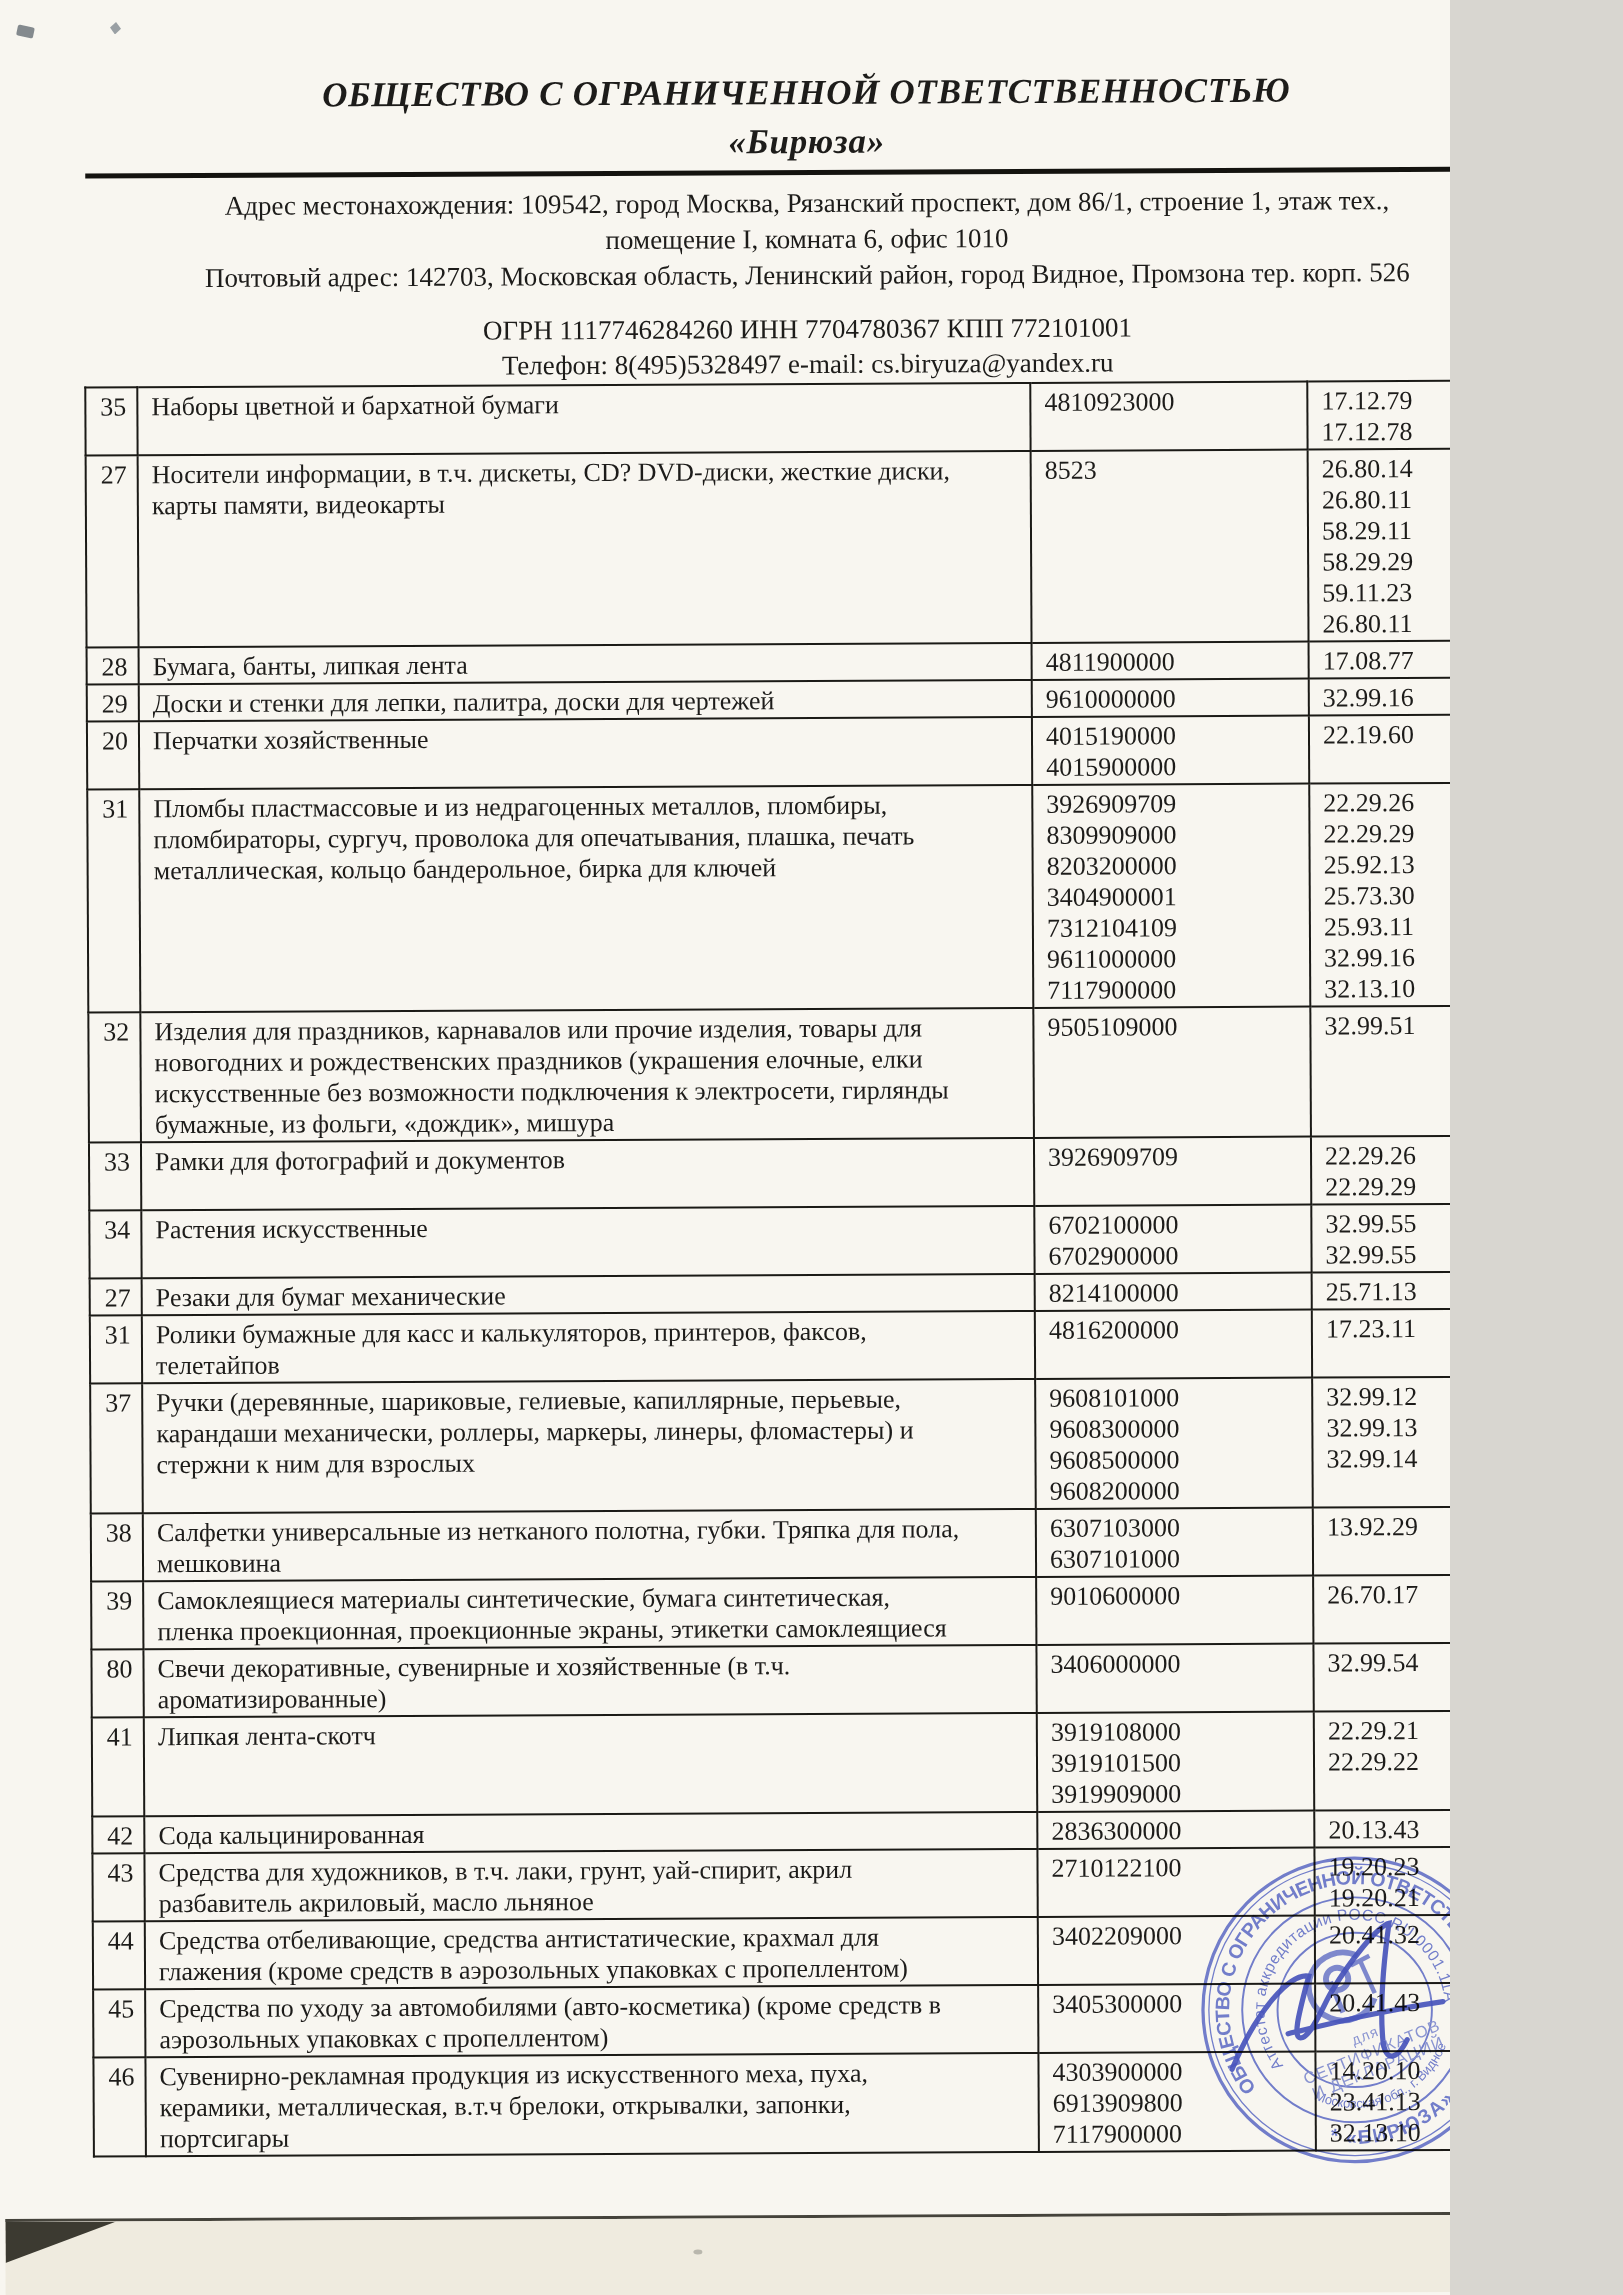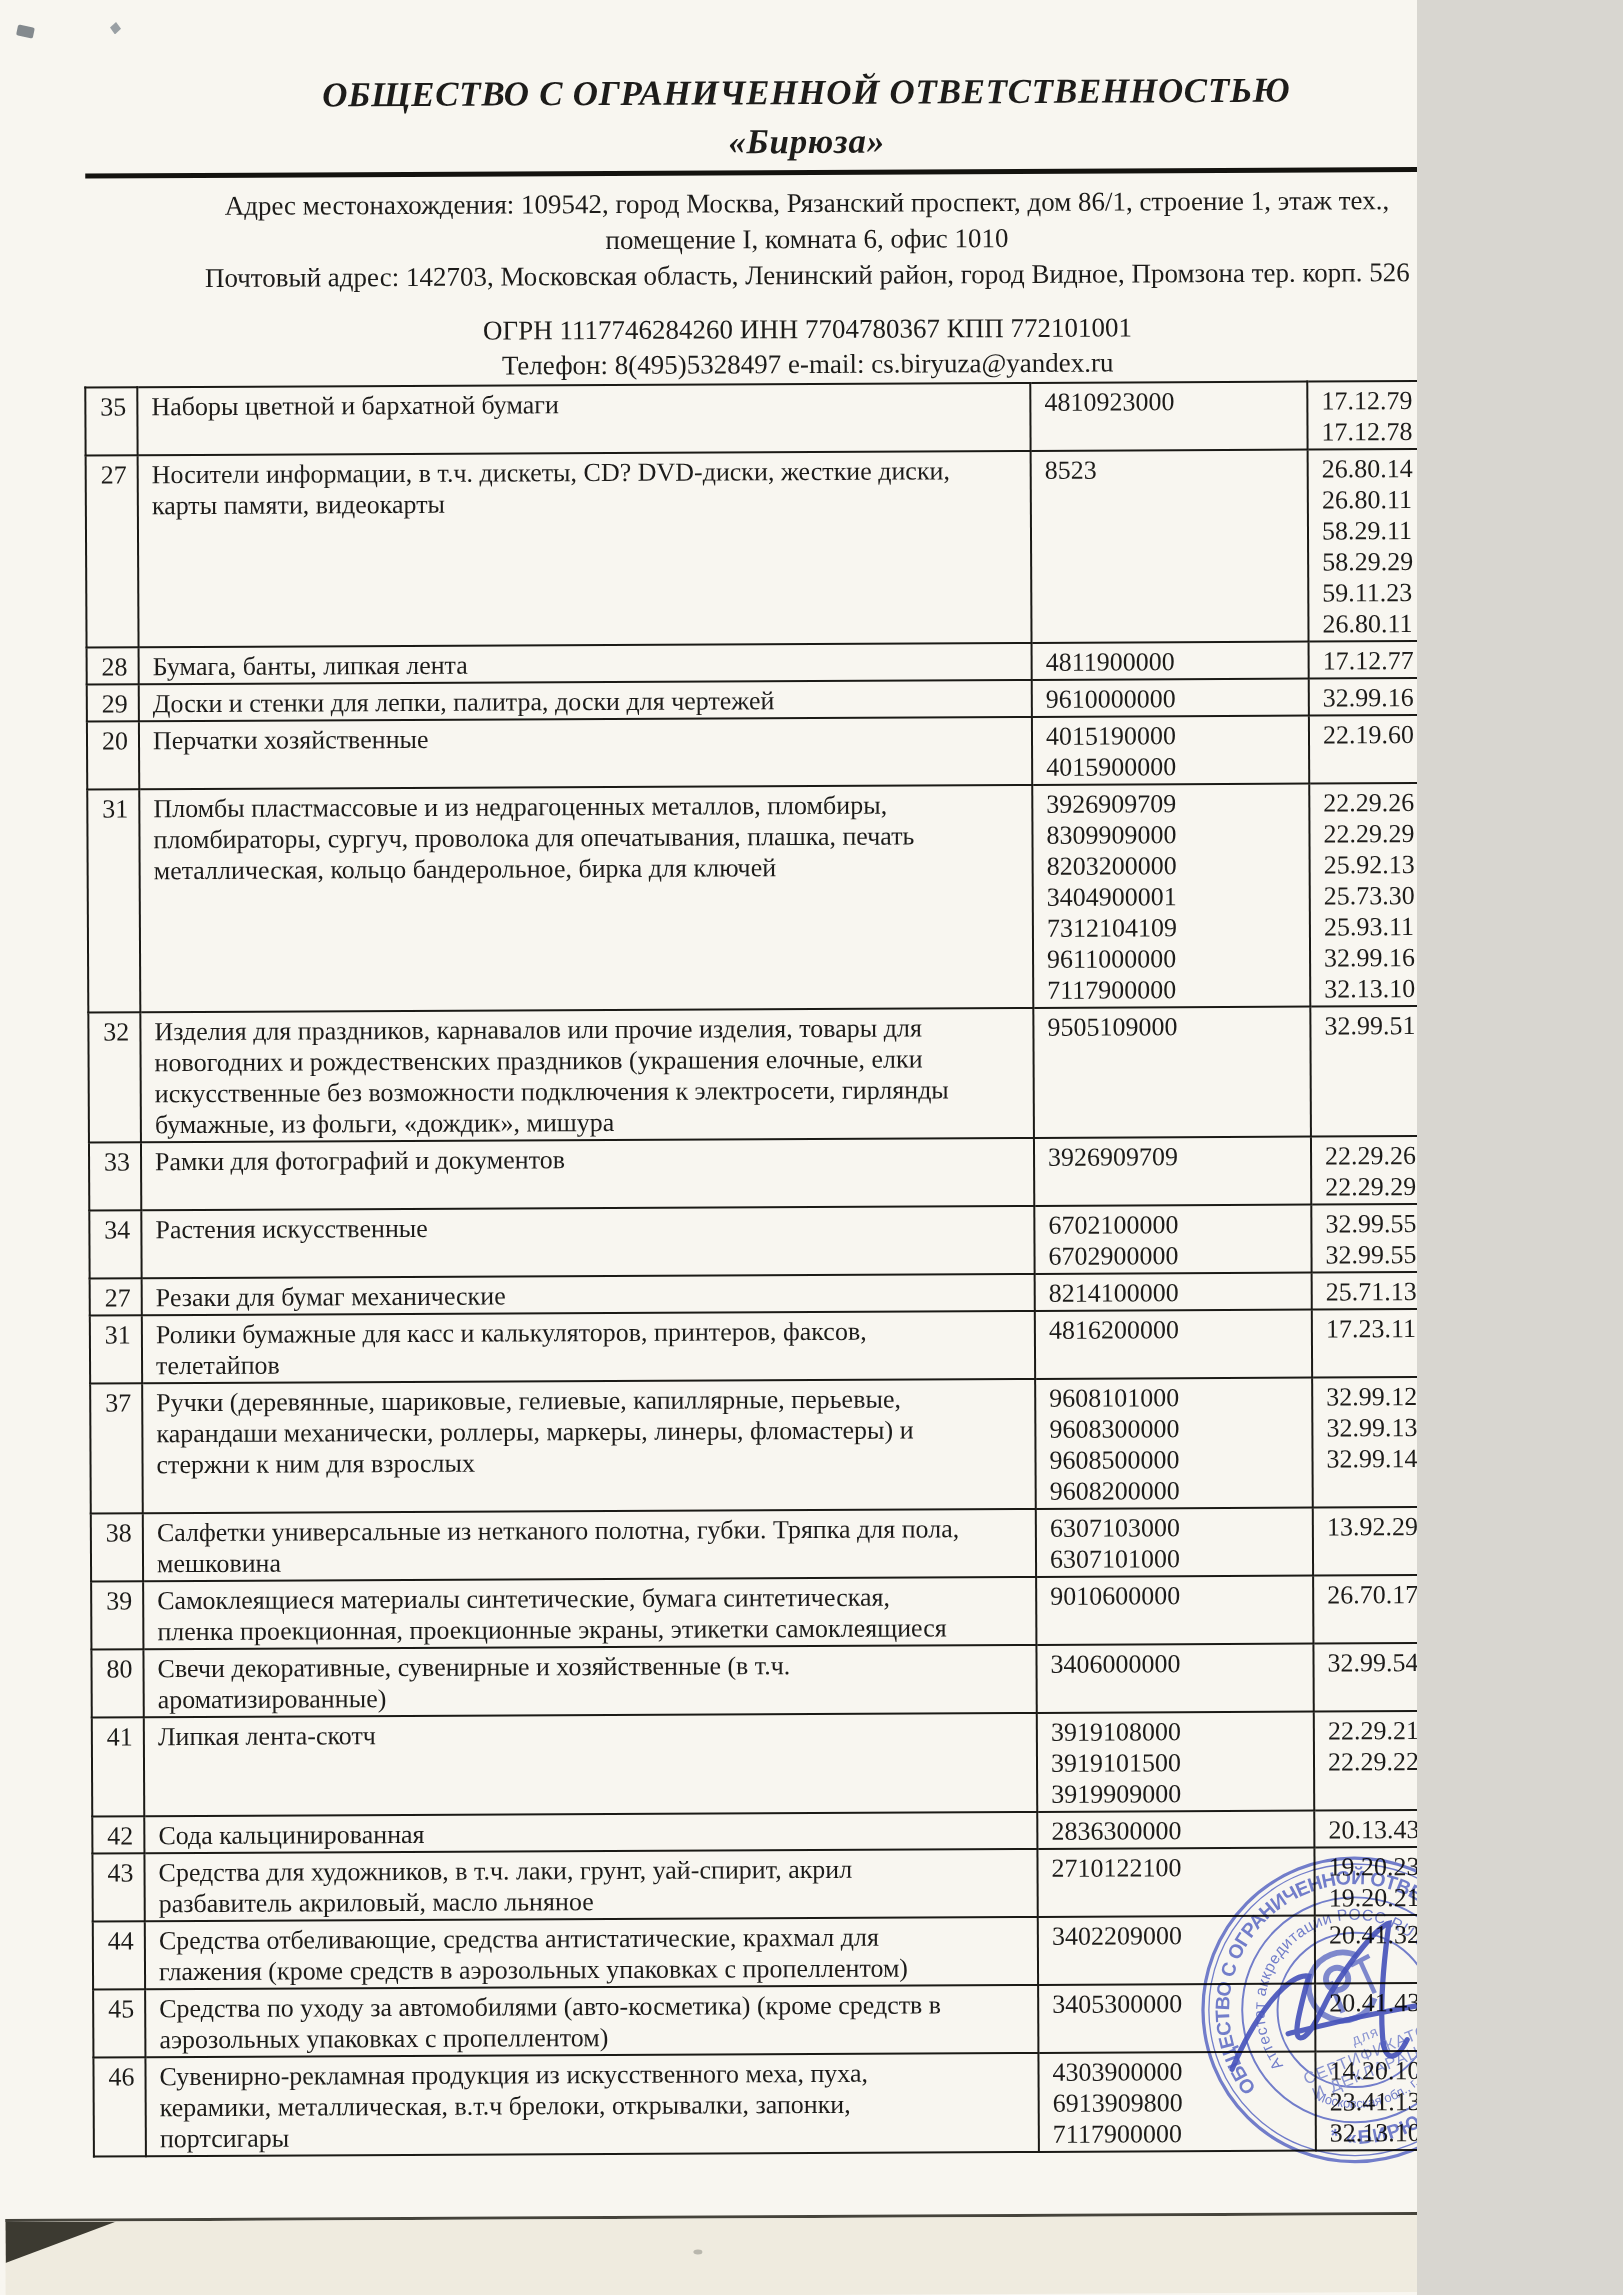--- a/index.html
+++ b/index.html
@@ -1,17 +1,17 @@
 <!DOCTYPE html>
 <html style="font-size:10.5px"><head>
 <meta charset="utf-8">
 <style>
   html,body{margin:0;padding:0;background:#d8d6d0;}
   .page{position:relative;width:1417px;height:2295px;background:#f8f6f0;overflow:hidden;
-        font-family:"Liberation Serif","DejaVu Serif",serif;color:#1d1c1a;}
+        font-family:"Liberation Serif","DejaVu Serif",serif;color:#1d1c1a;padding-left:33px;}
   .rot{position:absolute;left:0;top:0;width:1623px;height:2295px;transform:rotate(-0.28deg);transform-origin:50% 50%;}
   
   .hline{position:absolute;left:0;width:100%;text-align:center;white-space:nowrap;}
   .title{font-weight:bold;font-style:italic;font-size:35px;letter-spacing:0.7px;}
   .t1{top:73px;}
   .t2{top:122px;}
   .rule{position:absolute;left:90px;top:170px;width:1412px;height:4.6px;background:#14130f;}
   .addr{font-size:27px;}
   .a1{top:188px;} .a2{top:224px;} .a3{top:260px;}
   .ogrn{top:314px;font-size:27px;}
@@ -98,21 +98,21 @@
             <td class="num">
               <div>28</div>
             </td>
             <td class="desc">
               <div>Бумага, банты, липкая лента</div>
             </td>
             <td class="code">
               <div>4811900000</div>
             </td>
             <td class="okpd">
-              <div>17.12.77</div>
+              <div>17.08.77</div>
             </td>
           </tr>
           <tr>
             <td class="num">
               <div>29</div>
             </td>
             <td class="desc">
               <div>Доски и стенки для лепки, палитра, доски для чертежей</div>
             </td>
             <td class="code">

